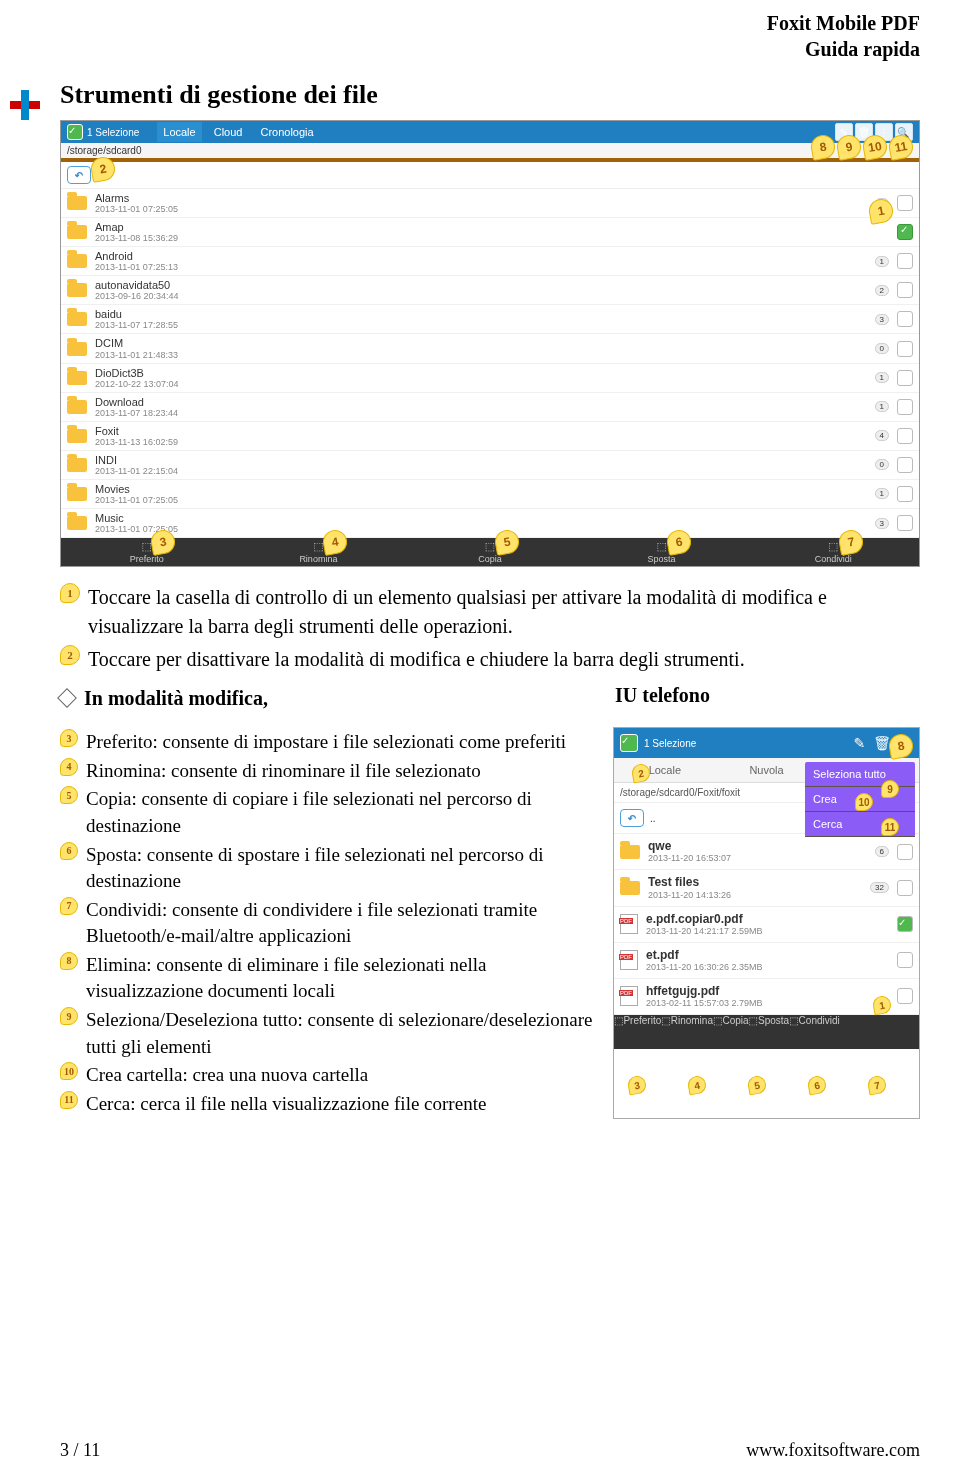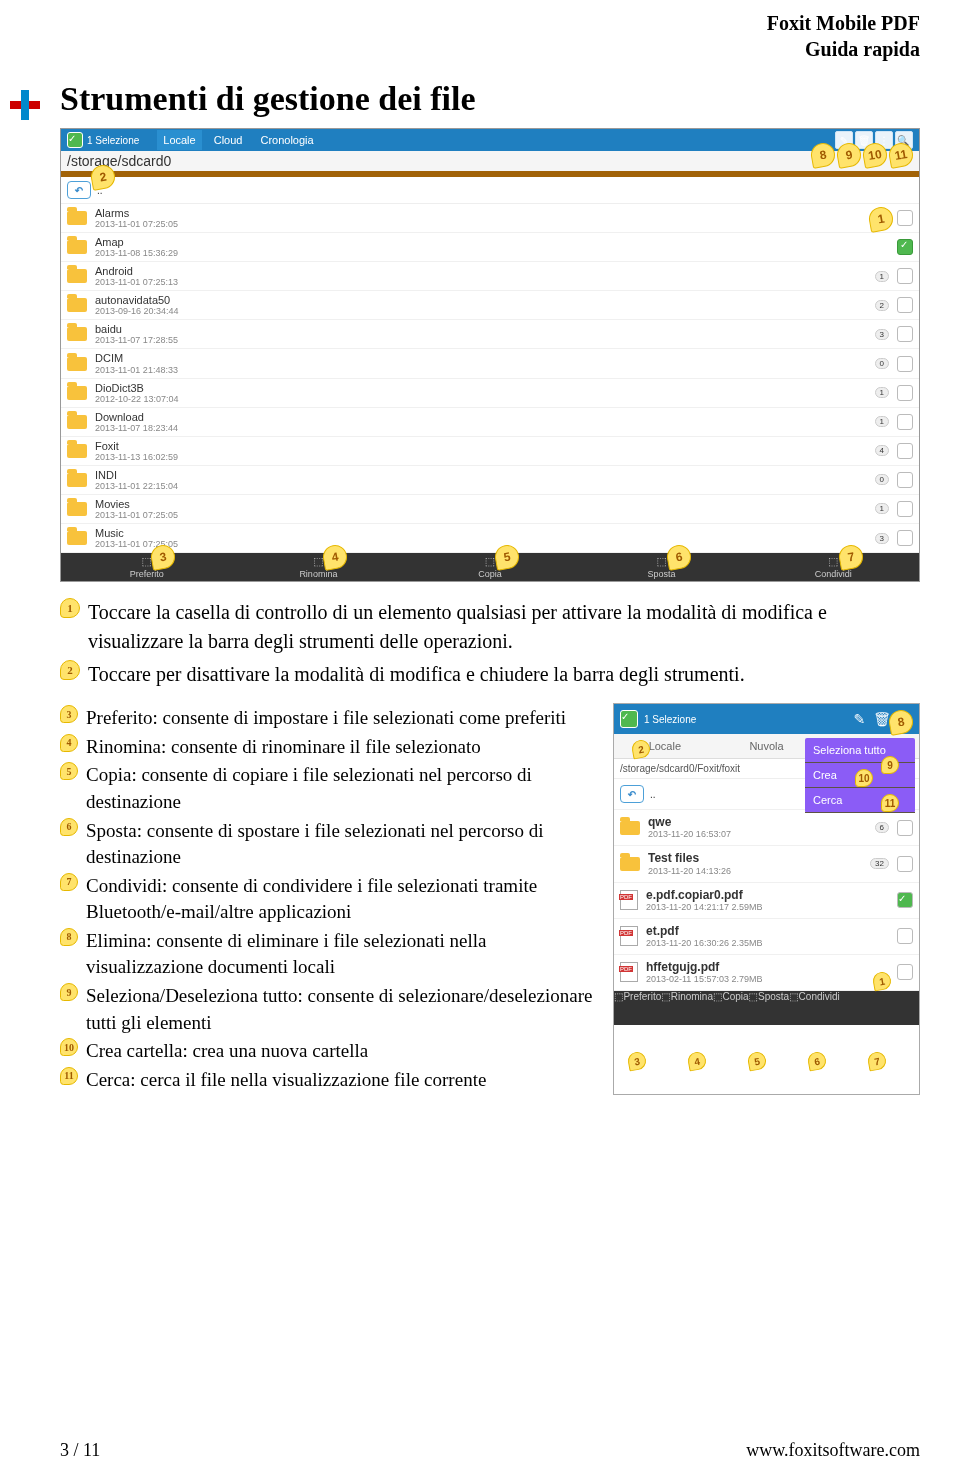--- a/index.html
+++ b/index.html
@@ -3,29 +3,29 @@
 <meta charset="utf-8">
 <style>
   body {margin:0;padding:0;background:#fff;font-family:"Comic Sans MS","Segoe Script","Bradley Hand",cursive;color:#000;}
   .page{width:960px;height:1481px;position:relative;box-sizing:border-box;padding:20px 40px 20px 60px;}
   .header-top{position:absolute;right:40px;top:10px;text-align:right;line-height:1.3;}
   .header-top div{font-family:"Comic Sans MS",cursive;font-weight:bold;font-size:20px;}
   .crossmark{position:absolute;left:10px;top:90px;width:30px;height:30px;}
   .crossmark span{position:absolute;display:block;}
   .crossmark .h{width:30px;height:8px;background:#c00;top:11px;}
   .crossmark .v{width:8px;height:30px;background:#08c;left:11px;}
-  h1.section{font-size:34px;font-weight:bold;margin:60px 0 10px 0;font-family:"Comic Sans MS",cursive;}
+  h1.section{font-size:26px;font-weight:bold;margin:60px 0 10px 0;font-family:"Comic Sans MS",cursive;}
   
   .tablet{border:1px solid #999;background:#fff;font-family:Arial,sans-serif;font-size:10px;color:#333;}
   .tablet .topbar{background:#1f7fc0;color:#fff;display:flex;align-items:center;height:22px;padding:0 6px;}
   .tablet .topbar .sel{display:flex;align-items:center;gap:4px;}
   .tablet .topbar .tabs{display:flex;gap:6px;margin-left:18px;font-size:11px;}
   .tablet .topbar .tabs span{padding:4px 6px;}
   .tablet .topbar .tabs .active{background:#2a8fd0;}
-  .tablet .path{background:#f5f5f5;padding:2px 6px;font-size:14px;border-bottom:6px solid #a16207;}
+  .tablet .path{background:#f5f5f5;padding:2px 6px;font-size:10px;border-bottom:4px solid #a16207;}
   .tablet .icons-right{margin-left:auto;display:flex;gap:2px;}
   .tablet .icons-right span{width:16px;height:16px;border:1px solid #cfe5f5;background:#eaf3fa;border-radius:2px;display:flex;align-items:center;justify-content:center;font-size:10px;}
   .tablet .back-row{display:flex;align-items:center;padding:4px 6px;border-bottom:1px solid #eee;}
   .back-arrow{width:22px;height:16px;background:#fff;border:1px solid #4da0d8;border-radius:4px;display:inline-flex;align-items:center;justify-content:center;color:#3a8ccc;font-weight:bold;}
   .tablet .row{display:flex;align-items:center;padding:3px 6px;border-bottom:1px solid #f0f0f0;position:relative;}
   .folder-ic{width:20px;height:14px;background:#f8c23c;border-radius:2px;position:relative;margin-right:8px;}
   .folder-ic:before{content:"";position:absolute;left:0;top:-4px;width:10px;height:4px;background:#f8c23c;border-radius:2px 2px 0 0;}
   .file-ic{width:16px;height:18px;background:#fff;border:1px solid #aaa;margin-right:8px;position:relative;}
   .file-ic.pdf:before{content:"PDF";position:absolute;left:-2px;top:3px;font-size:6px;background:#d13535;color:#fff;padding:0 1px;}
   .tablet .row .name{font-weight:normal;font-size:11px;line-height:1.1;}
@@ -245,20 +245,24 @@
 
   <div style="margin-top:16px;">
     <div style="display:flex;align-items:flex-start;">
       <span class="bullet">1</span>
       <span class="txt">Toccare la casella di controllo di un elemento qualsiasi per attivare la modalità di modifica e visualizzare la barra degli strumenti delle operazioni.</span>
     </div>
     <div style="display:flex;align-items:flex-start;margin-top:4px;">
       <span class="bullet">2</span>
       <span class="txt">Toccare per disattivare la modalità di modifica e chiudere la barra degli strumenti.</span>
     </div>
+    <div style="display:flex;justify-content:space-between;margin-top:10px;">
+      <div><span class="diamond"></span><span class="txt" style="font-weight:bold;">In modalità modifica,</span></div>
+      <div class="iu-head" style="width:305px;font-weight:bold;">IU telefono</div>
+    </div>
 
     <div class="list-body">
       <div class="list-left" id="item-list">
           <div class="li">
             <span class="bullet small-bullet">3</span>
             <span class="t">Preferito: consente di impostare i file selezionati come preferiti</span>
           </div>
           <div class="li">
             <span class="bullet small-bullet">4</span>
             <span class="t">Rinomina: consente di rinominare il file selezionato</span>

